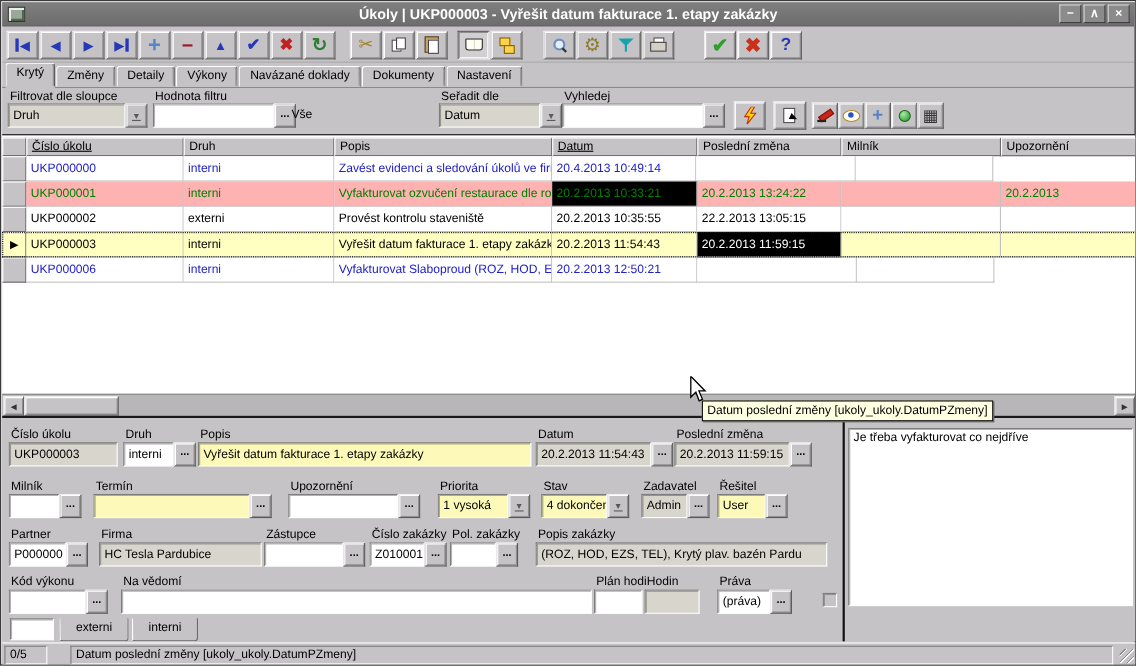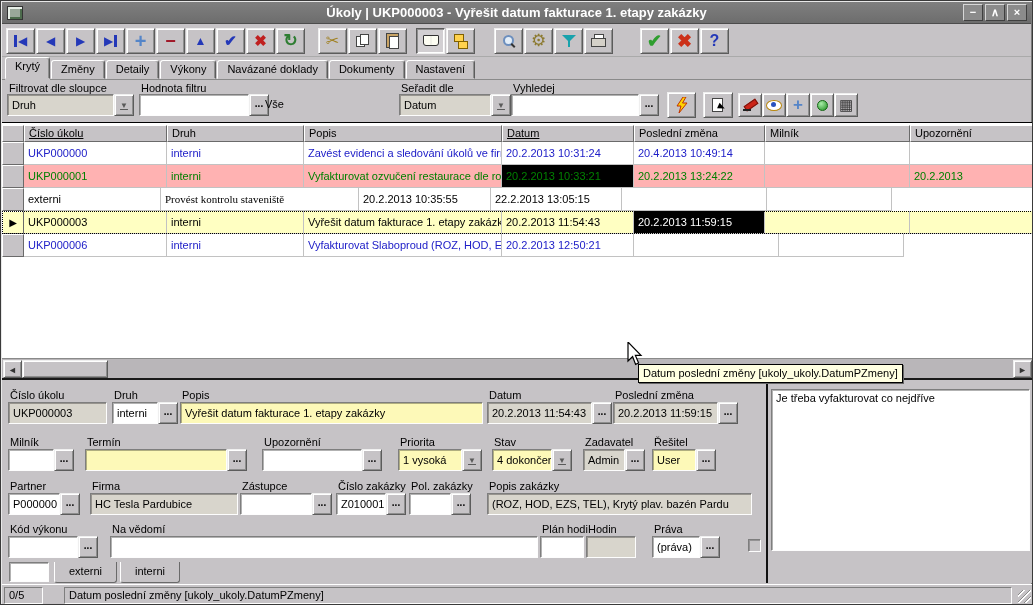--- a/index.html
+++ b/index.html
@@ -261,39 +261,39 @@
         <div class="hcell sorted" style="width: 132px;">Datum</div>
         <div class="hcell" style="width: 131px;">Poslední změna</div>
         <div class="hcell" style="width: 145px;">Milník</div>
         <div class="hcell" style="width: 125px;">Upozornění</div>
       </div>
       <div class="grow" style="top: 19px;">
         <div class="rsel" style="height: 23px;"></div>
         <div class="dcell" style="width: 143px; background: rgb(255, 255, 255); color: rgb(32, 32, 200);">UKP000000</div>
         <div class="dcell" style="width: 137px; background: rgb(255, 255, 255); color: rgb(32, 32, 200);">interni</div>
         <div class="dcell" style="width: 198px; background: rgb(255, 255, 255); color: rgb(32, 32, 200);">Zavést evidenci a sledování úkolů ve firmě</div>
-        <div class="dcell" style="width: 132px; background: rgb(255, 255, 255); color: rgb(32, 32, 200);">20.2.2013 10:31:24</div>
         <div class="dcell" style="width: 131px; background: rgb(255, 255, 255); color: rgb(32, 32, 200);">20.4.2013 10:49:14</div>
         <div class="dcell" style="width: 145px; background: rgb(255, 255, 255); color: rgb(32, 32, 200);"></div>
         <div class="dcell" style="width: 125px; background: rgb(255, 255, 255); color: rgb(32, 32, 200);"></div>
       </div>
       <div class="grow" style="top: 42px;">
         <div class="rsel" style="height: 23px;"></div>
         <div class="dcell" style="width: 143px; background: rgb(255, 178, 178); color: rgb(0, 128, 0);">UKP000001</div>
         <div class="dcell" style="width: 137px; background: rgb(255, 178, 178); color: rgb(0, 128, 0);">interni</div>
         <div class="dcell" style="width: 198px; background: rgb(255, 178, 178); color: rgb(0, 128, 0);">Vyfakturovat ozvučení restaurace dle rozpočtu</div>
         <div class="dcell" style="width: 132px; background: #000000; color: rgb(0, 128, 0);">20.2.2013 10:33:21</div>
         <div class="dcell" style="width: 131px; background: rgb(255, 178, 178); color: rgb(0, 128, 0);">20.2.2013 13:24:22</div>
         <div class="dcell" style="width: 145px; background: rgb(255, 178, 178); color: rgb(0, 128, 0);"></div>
         <div class="dcell" style="width: 125px; background: rgb(255, 178, 178); color: rgb(0, 128, 0);">20.2.2013</div>
       </div>
       <div class="grow" style="top: 65px;">
         <div class="rsel" style="height: 23px;"></div>
+        <div class="dcell" style="width: 143px; background: rgb(255, 255, 255); color: rgb(0, 0, 0);">UKP000002</div>
         <div class="dcell" style="width: 137px; background: rgb(255, 255, 255); color: rgb(0, 0, 0);">externi</div>
-        <div class="dcell" style="width: 198px; background: rgb(255, 255, 255); color: rgb(0, 0, 0); font-family: Liberation Serif, serif;">Provést kontrolu staveniště</div>
+        <div class="dcell" style="width: 198px; background: rgb(255, 255, 255); color: rgb(0, 0, 0);">Provést kontrolu staveniště</div>
         <div class="dcell" style="width: 132px; background: rgb(255, 255, 255); color: rgb(0, 0, 0);">20.2.2013 10:35:55</div>
         <div class="dcell" style="width: 131px; background: rgb(255, 255, 255); color: rgb(0, 0, 0);">22.2.2013 13:05:15</div>
         <div class="dcell" style="width: 145px; background: rgb(255, 255, 255); color: rgb(0, 0, 0);"></div>
         <div class="dcell" style="width: 125px; background: rgb(255, 255, 255); color: rgb(0, 0, 0);"></div>
       </div>
       <div class="grow selected" style="top: 88px;">
         <div class="rsel" style="height: 23px;">▶</div>
         <div class="dcell" style="width: 143px; background: rgb(255, 255, 194); color: rgb(0, 0, 0);">UKP000003</div>
         <div class="dcell" style="width: 137px; background: rgb(255, 255, 194); color: rgb(0, 0, 0);">interni</div>
         <div class="dcell" style="width: 198px; background: rgb(255, 255, 194); color: rgb(0, 0, 0);">Vyřešit datum fakturace 1. etapy zakázky</div>

